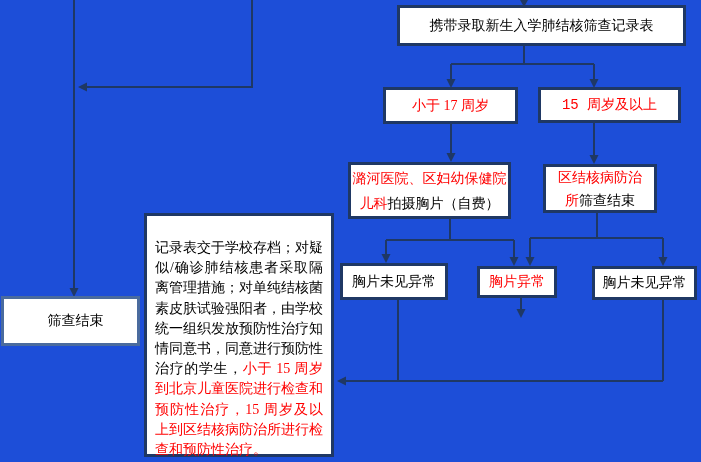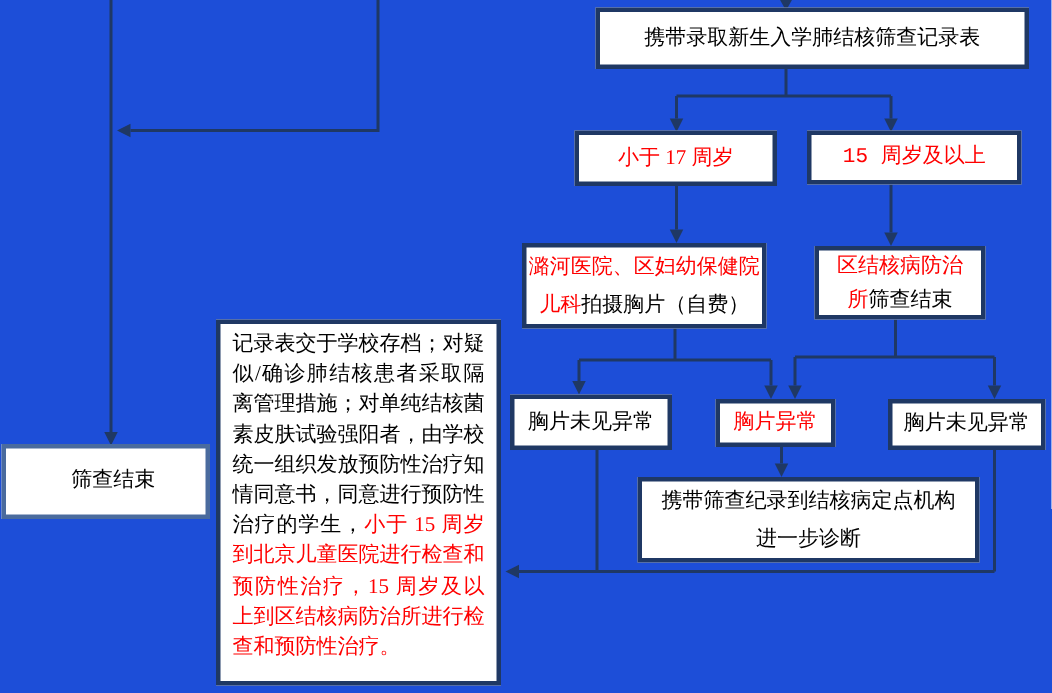--- a/index.html
+++ b/index.html
@@ -26,21 +26,21 @@
     justify-content:center;
     text-align:center;
     line-height:24px;
   }
   .box .line{white-space:nowrap;}
   .red{color:var(--red,#FF0000);}
   .end-box{border-color:var(--end-border,#4A6B9E);padding-left:10px;}
   .note-box{
     display:block;
     text-align:justify;
-    padding:4px 8px;
+    padding:22px 8px;
     line-height:20.2px;
     font-size:14px;
   }
 </style>
 </head>
 <body>
 
 <div id="stage">
 
   <svg id="connectors" viewBox="0 0 701 462" xmlns="http://www.w3.org/2000/svg">
@@ -105,24 +105,20 @@
   </div>
 
   <div class="box" style="left:477px;top:266px;width:80px;height:32px;">
     <span class="line red">胸片异常</span>
   </div>
 
   <div class="box" style="left:592px;top:266px;width:105px;height:34px;">
     <span class="line">胸片未见异常</span>
   </div>
 
-  <div class="box" style="left:425px;top:318px;width:228px;height:57px;line-height:25px;">
-    <span class="line">携带筛查纪录到结核病定点机构</span>
-    <span class="line">进一步诊断</span>
-  </div>
 
   <div class="box end-box" style="left:1px;top:296px;width:139px;height:50px;">
     <span class="line">筛查结束</span>
   </div>
 
   <div class="box note-box" style="left:144px;top:213px;width:190px;height:244px;">
     <span>记录表交于学校存档；对疑似/确诊肺结核患者采取隔离管理措施；对单纯结核菌素皮肤试验强阳者，由学校统一组织发放预防性治疗知情同意书，同意进行预防性治疗的学生，</span><span class="red">小于 15 周岁到北京儿童医院进行检查和预防性治疗，15 周岁及以上到区结核病防治所进行检查和预防性治疗。</span>
   </div>
 
 </div>

